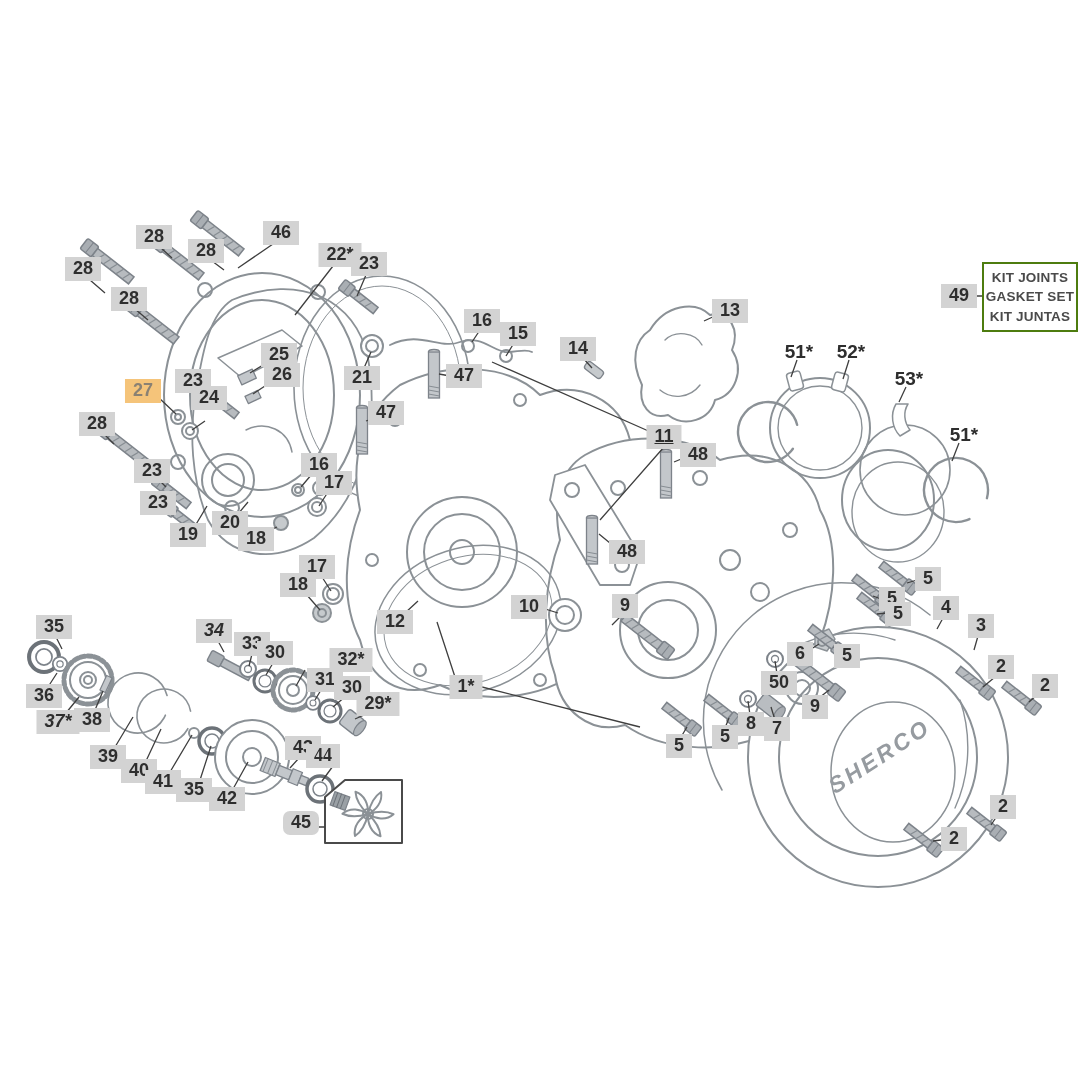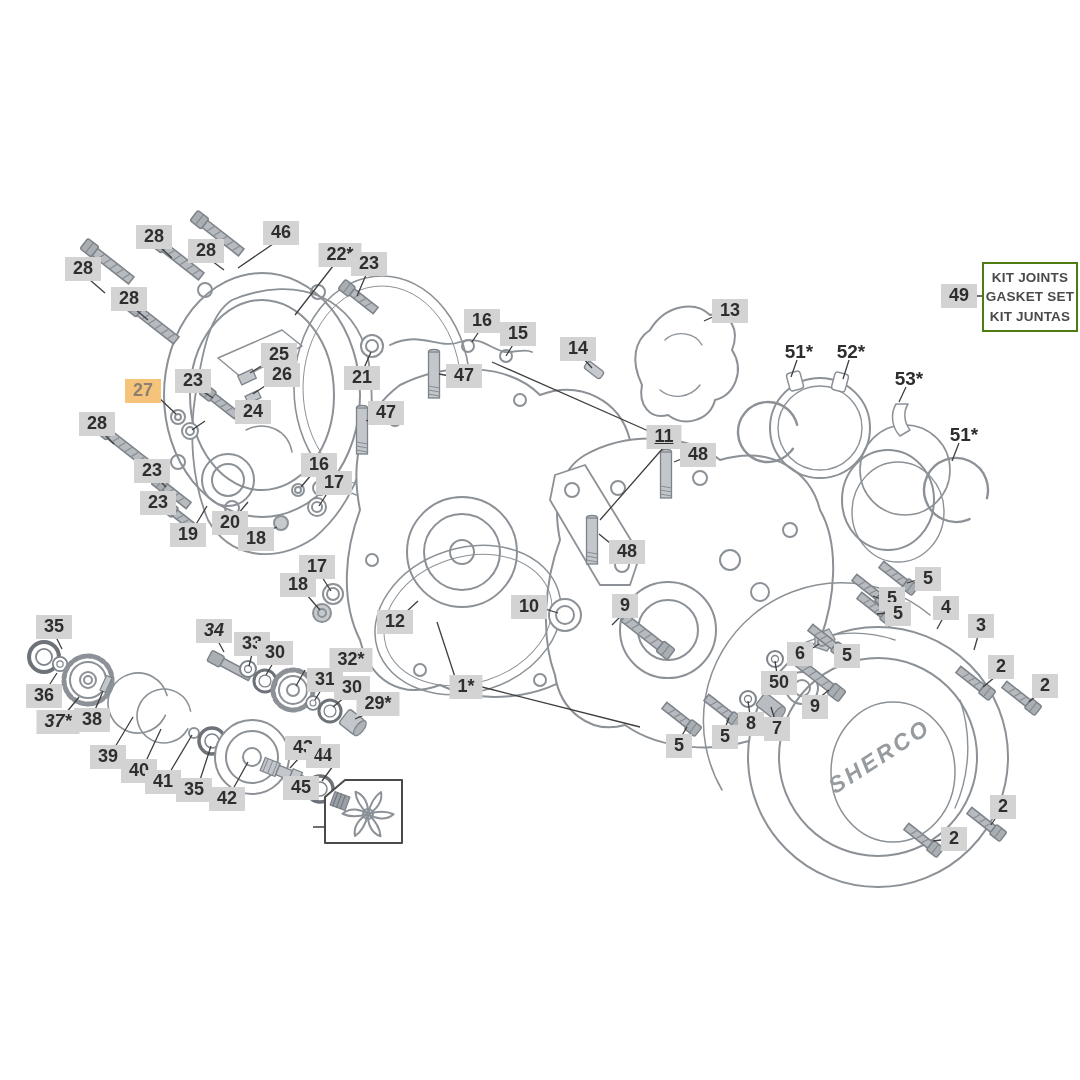--- a/index.html
+++ b/index.html
@@ -324,21 +324,21 @@
       <div class="lbl" style="left: 206px; top: 251px;">28</div>
       <div class="lbl" style="left: 281px; top: 233px;">46</div>
       <div class="lbl" style="left: 340px; top: 255px;">22*</div>
       <div class="lbl" style="left: 369px; top: 264px;">23</div>
       <div class="lbl" style="left: 129px; top: 299px;">28</div>
       <div class="lbl" style="left: 279px; top: 355px;">25</div>
       <div class="lbl" style="left: 282px; top: 375px;">26</div>
       <div class="lbl" style="left: 193px; top: 381px;">23</div>
       <div class="lbl orange" style="left: 143px; top: 391px;">27</div>
       <div class="lbl" style="left: 362px; top: 378px;">21</div>
-      <div class="lbl" style="left: 209px; top: 412px; margin-left: 44px;">24</div>
+      <div class="lbl" style="left: 209px; top: 398px;">24</div>
       <div class="lbl" style="left: 97px; top: 424px;">28</div>
       <div class="lbl" style="left: 464px; top: 376px;">47</div>
       <div class="lbl" style="left: 386px; top: 413px;">47</div>
       <div class="lbl" style="left: 482px; top: 321px;">16</div>
       <div class="lbl" style="left: 518px; top: 334px;">15</div>
       <div class="lbl" style="left: 578px; top: 349px;">14</div>
       <div class="lbl" style="left: 730px; top: 311px;">13</div>
       <div class="lbl" style="left: 959px; top: 296px;">49</div>
       <div class="lbl plain" style="left: 799px; top: 351px;">51*</div>
       <div class="lbl plain" style="left: 851px; top: 351px;">52*</div>
@@ -371,21 +371,21 @@
       <div class="lbl" style="left: 227px; top: 799px;">42</div>
       <div class="lbl" style="left: 214px; top: 631px; font-style: italic;">34</div>
       <div class="lbl" style="left: 252px; top: 644px;">33</div>
       <div class="lbl" style="left: 275px; top: 653px;">30</div>
       <div class="lbl" style="left: 326px; top: 660px; margin-left: 25px;">32*</div>
       <div class="lbl" style="left: 325px; top: 680px;">31</div>
       <div class="lbl" style="left: 352px; top: 688px;">30</div>
       <div class="lbl" style="left: 378px; top: 704px;">29*</div>
       <div class="lbl" style="left: 303px; top: 748px;">43</div>
       <div class="lbl" style="left: 323px; top: 756px; font-family: Liberation Serif, serif;">44</div>
-      <div class="lbl" style="left: 301px; top: 788px;">45</div>
+      <div class="lbl" style="left: 301px; top: 823px; border-radius: 7px;">45</div>
       <div class="lbl" style="left: 679px; top: 746px;">5</div>
       <div class="lbl" style="left: 725px; top: 737px;">5</div>
       <div class="lbl" style="left: 751px; top: 724px;">8</div>
       <div class="lbl" style="left: 777px; top: 729px;">7</div>
       <div class="lbl" style="left: 779px; top: 683px;">50</div>
       <div class="lbl" style="left: 800px; top: 654px;">6</div>
       <div class="lbl" style="left: 847px; top: 656px;">5</div>
       <div class="lbl" style="left: 815px; top: 707px;">9</div>
       <div class="lbl" style="left: 928px; top: 579px;">5</div>
       <div class="lbl" style="left: 892px; top: 599px;">5</div>

